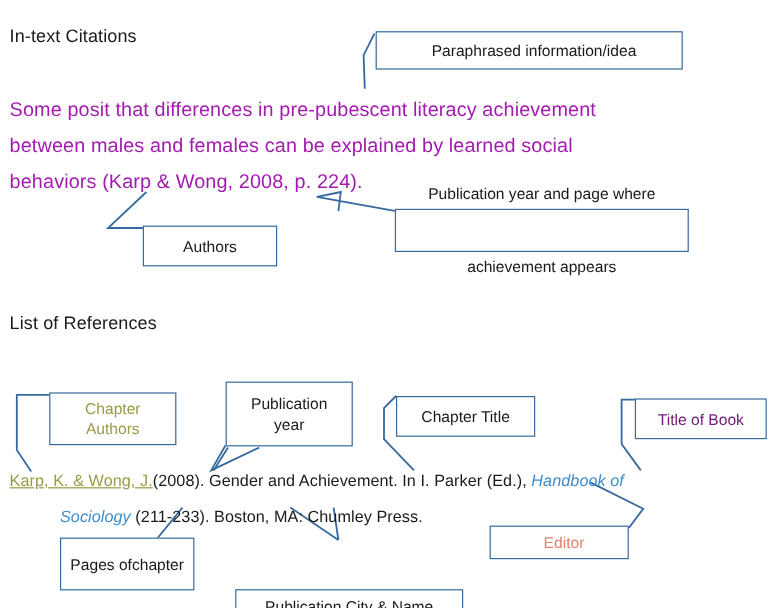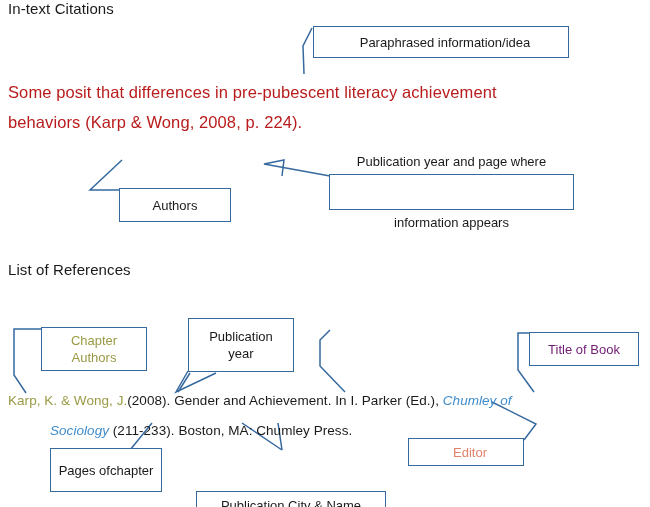--- a/index.html
+++ b/index.html
@@ -26,30 +26,30 @@
     font-size: 15px;
     color: #1a1a1a;
     letter-spacing: 0.1px;
     white-space: nowrap;
   }
 
   
   .body-text {
     font-size: 16.5px;
     line-height: 30px;
-    color: #b91c1c;
+    color: #a21caf;
     letter-spacing: 0.1px;
   }
   .ref-text {
     font-size: 13.5px;
     line-height: 30px;
     color: #1a1a1a;
     letter-spacing: 0.05px;
   }
-  .ref-authors { color: #9a9a46; }
+  .ref-authors { color: #9a9a46; text-decoration: underline; }
   .ref-booktitle { color: #3f8ccb; font-style: italic; }
 
   
   .box {
     box-sizing: border-box;
     border: 1.6px solid #36699e;
     background: #ffffff;
     display: flex;
     align-items: center;
     justify-content: center;
@@ -101,60 +101,64 @@
     <polyline points="530,333 518,333 518,370 534,392"></polyline>
 
     <polyline points="524,440 536,424 492,402"></polyline>
 
     <polyline points="130,450 152,423"></polyline>
 
     <polyline points="282,450 242,423"></polyline>
     <polyline points="282,450 278,423"></polyline>
   </svg>
 
-  <div class="abs heading" style="left:8px; top:0;text-align:right;">In-text Citations</div>
+  <div class="abs heading" style="left:8px; top:22px;text-align:right;">In-text Citations</div>
 
   <div class="abs body-text" style="left:8px; top:77px; width:600px;">
     <div>Some posit that differences in pre-pubescent literacy achievement</div>
+    <div>between males and females can be explained by learned social</div>
     <div>behaviors (Karp &amp; Wong, 2008, p. 224).</div>
   </div>
 
   <div class="abs box" style="left:313px; top:26px; width:256px; height:32px;padding-left:12px;">
     <span>Paraphrased information/idea</span>
   </div>
 
   <div class="abs box" style="left:119px; top:188px; width:112px; height:34px;">
     <span>Authors</span>
   </div>
 
   <div class="abs box" style="left:329px; top:174px; width:245px; height:36px; flex-direction:column;gap:44px;">
     <span>Publication year and page where</span>
-    <span>information appears</span>
+    <span>achievement appears</span>
   </div>
 
   <div class="abs heading" style="left:8px; top:261px;">List of References</div>
 
   <div class="abs box box-olive" style="left:41px; top:327px; width:106px; height:44px; flex-direction:column;">
     <span>Chapter</span>
     <span>Authors</span>
   </div>
 
   <div class="abs box" style="left:188px; top:318px; width:106px; height:54px; flex-direction:column;">
     <span>Publication</span>
     <span>year</span>
   </div>
 
+  <div class="abs box" style="left:330px; top:330px; width:116px; height:34px;">
+    <span>Chapter Title</span>
+  </div>
 
   <div class="abs box box-blue" style="left:529px; top:332px; width:110px; height:34px;">
     <span>Title of Book</span>
   </div>
 
   <div class="abs ref-text" style="left:8px; top:386px; width:620px;">
     <div>
-      <span class="ref-authors">Karp, K. &amp; Wong, J.</span><span>(2008).  Gender and Achievement. In I. Parker (Ed.), </span><span class="ref-booktitle">Chumley of</span>
+      <span class="ref-authors">Karp, K. &amp; Wong, J.</span><span>(2008).  Gender and Achievement. In I. Parker (Ed.), </span><span class="ref-booktitle">Handbook of</span>
     </div>
     <div style="padding-left:42px;">
       <span class="ref-booktitle">Sociology</span><span> (211-233). Boston, MA: Chumley Press.</span>
     </div>
   </div>
 
   <div class="abs box box-salmon" style="left:408px; top:438px; width:116px; height:28px;padding-left:12px;">
     <span>Editor</span>
   </div>
 

